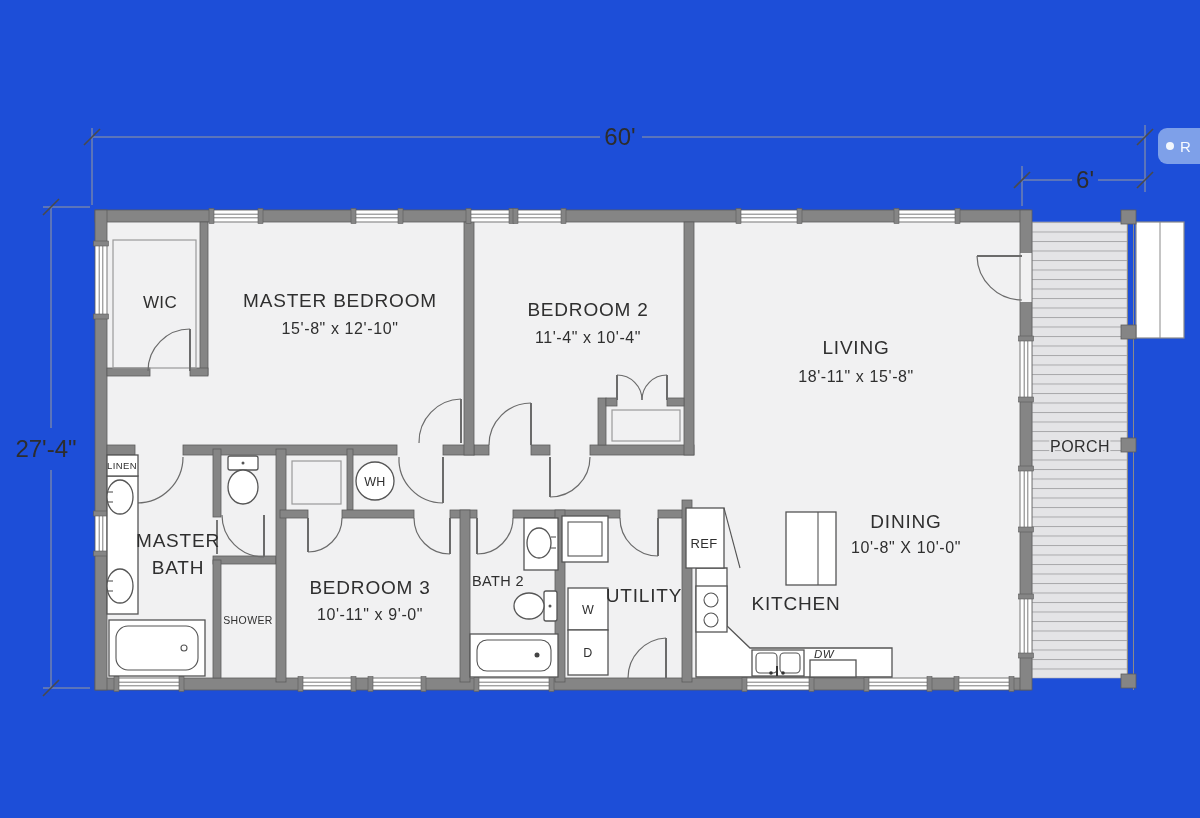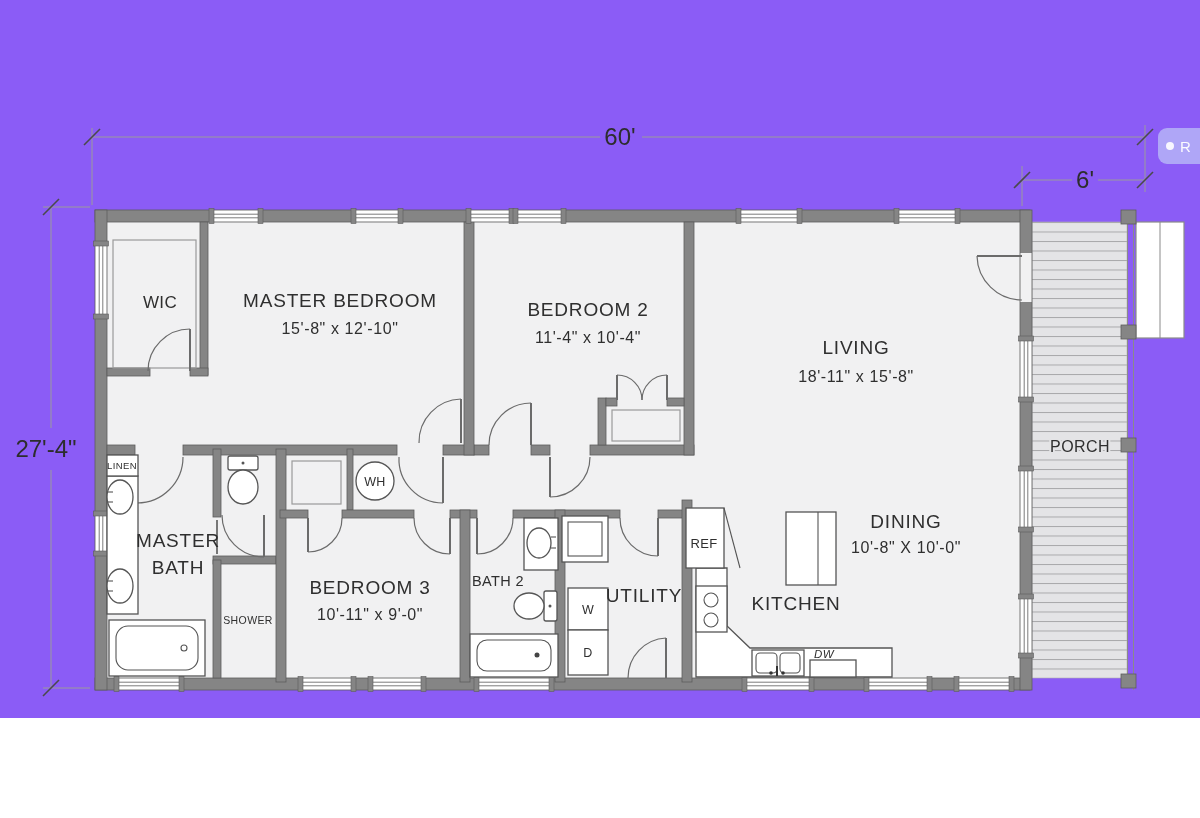--- a/index.html
+++ b/index.html
@@ -1,16 +1,16 @@
 <!DOCTYPE html>
 <html><head>
 <meta charset="utf-8">
 <style>
   html,body{margin:0;padding:0;background:#ffffff;}
-  .stage{position:relative;width:1200px;height:718px;background:#8b5cf6;overflow:hidden;
+  .stage{position:relative;width:1200px;height:818px;background:#1d4ed8;overflow:hidden;
          font-family:"Liberation Sans",sans-serif;}
   svg{position:absolute;left:0;top:0;}
   .wall{fill:#858585;stroke:#5c5c5c;stroke-width:0.8;}
   .shelf{fill:none;stroke:#9a9a9a;stroke-width:1.2;}
   .fix{fill:#ffffff;stroke:#555555;stroke-width:1.3;}
   .fixthin{fill:none;stroke:#555555;stroke-width:1.1;}
   .door{fill:none;stroke:#6b6b6b;stroke-width:1.2;}
   .leaf{stroke:#6b6b6b;stroke-width:2;}
   .roomlabel{fill:#2f2f2f;font-size:19px;letter-spacing:0.8px;text-anchor:middle;}
   .sizelabel{fill:#2f2f2f;font-size:16px;letter-spacing:0.6px;text-anchor:middle;}

